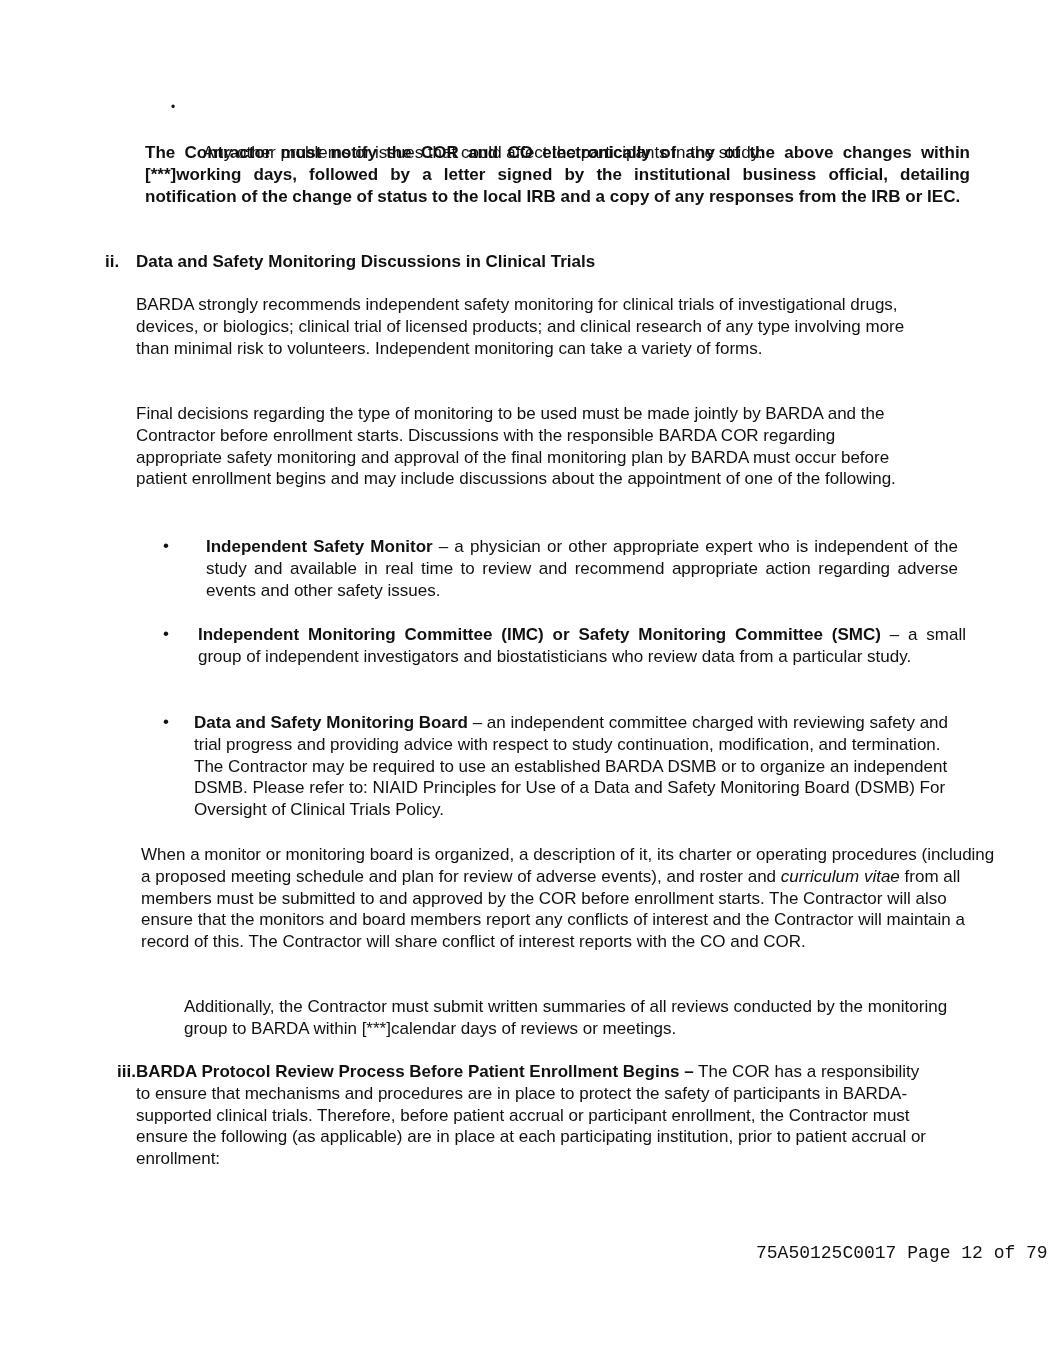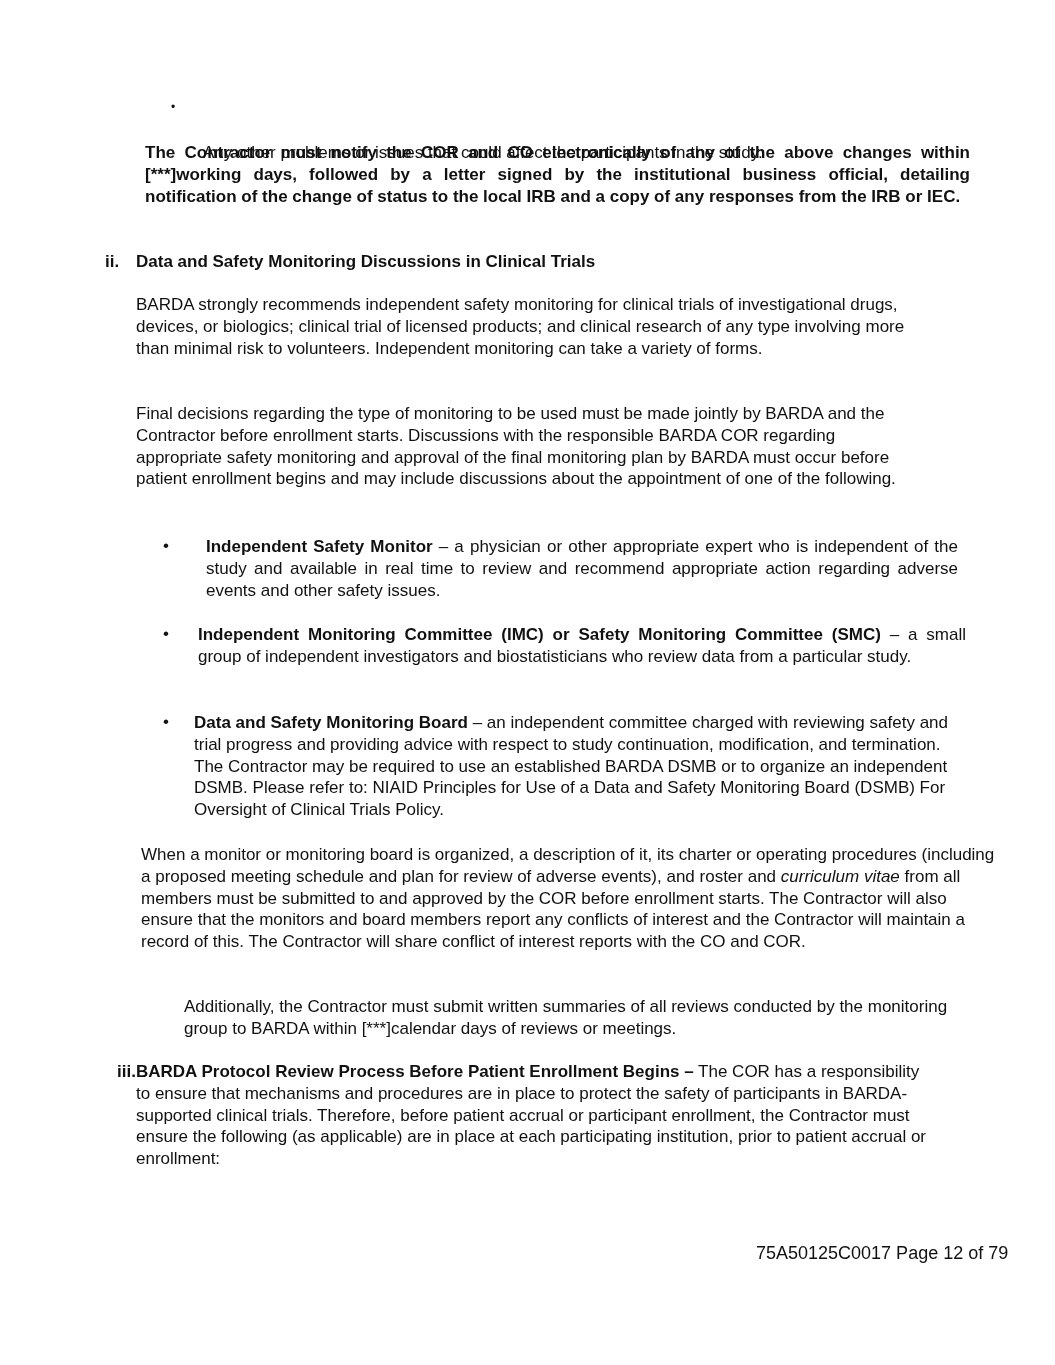--- a/index.html
+++ b/index.html
@@ -4,21 +4,21 @@
 <style>
   html, body { margin: 0; padding: 0; background: #ffffff; }
   body { width: 1055px; height: 1365px; position: relative; overflow: hidden;
          font-family: "Liberation Sans", sans-serif; color: #111; font-size: 17px; }
   .blk { position: absolute; line-height: 21.8px; }
   .just { text-align: justify; text-align-last: left; }
   .bullet-small { position: absolute; font-size: 12px; }
   .bullet { position: absolute; font-size: 17px; }
   .num { position: absolute; font-weight: bold; text-align: center; }
   b { font-weight: bold; }
-  .footer { position: absolute; font-family: Liberation Sans, sans-serif; font-size: 18px; color: #111; }
+  .footer { position: absolute; font-family: Liberation Mono, monospace; font-size: 18px; color: #111; }
 </style>
 </head>
 <body>
 
 <span class="bullet-small" style="left:171px; top:100px;">•</span>
 <div class="blk" style="left:203px; top:98px; width:790px;margin-top:44px;">Any other problems or issues that could affect the participants in the study.</div>
 
 <div class="blk just" style="left:145px; top:142px; width:825px;font-weight:bold;">The Contractor must notify the COR and CO electronically of any of the above changes within [***]working days, followed by a letter signed by the institutional business official, detailing notification of the change of status to the local IRB and a copy of any responses from the IRB or IEC.</div>
 
 <span class="num" style="left:105px; top:252px;">ii.</span>

